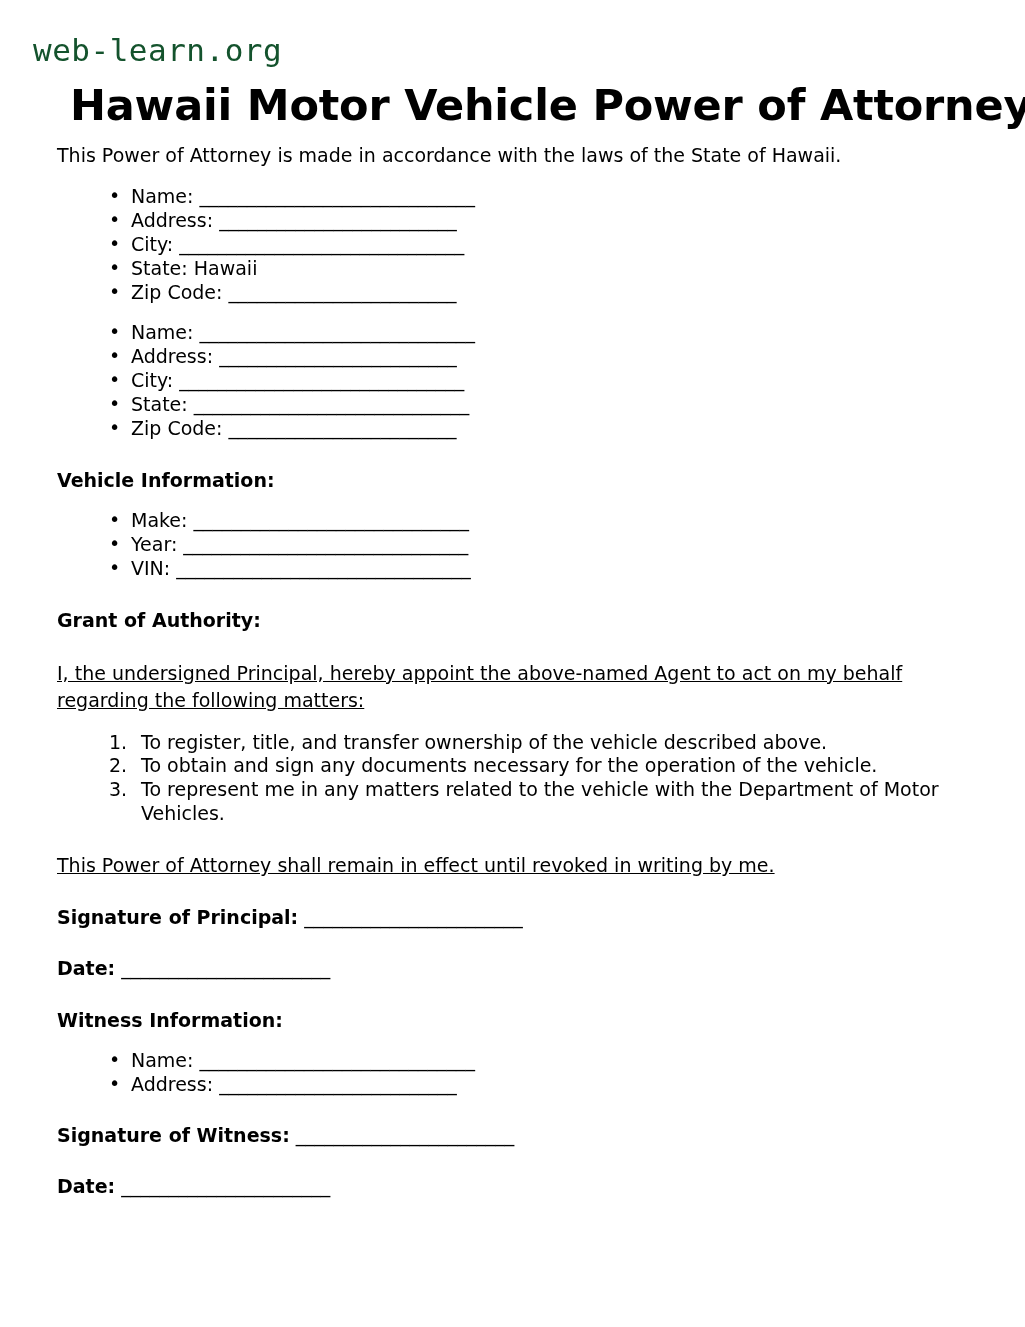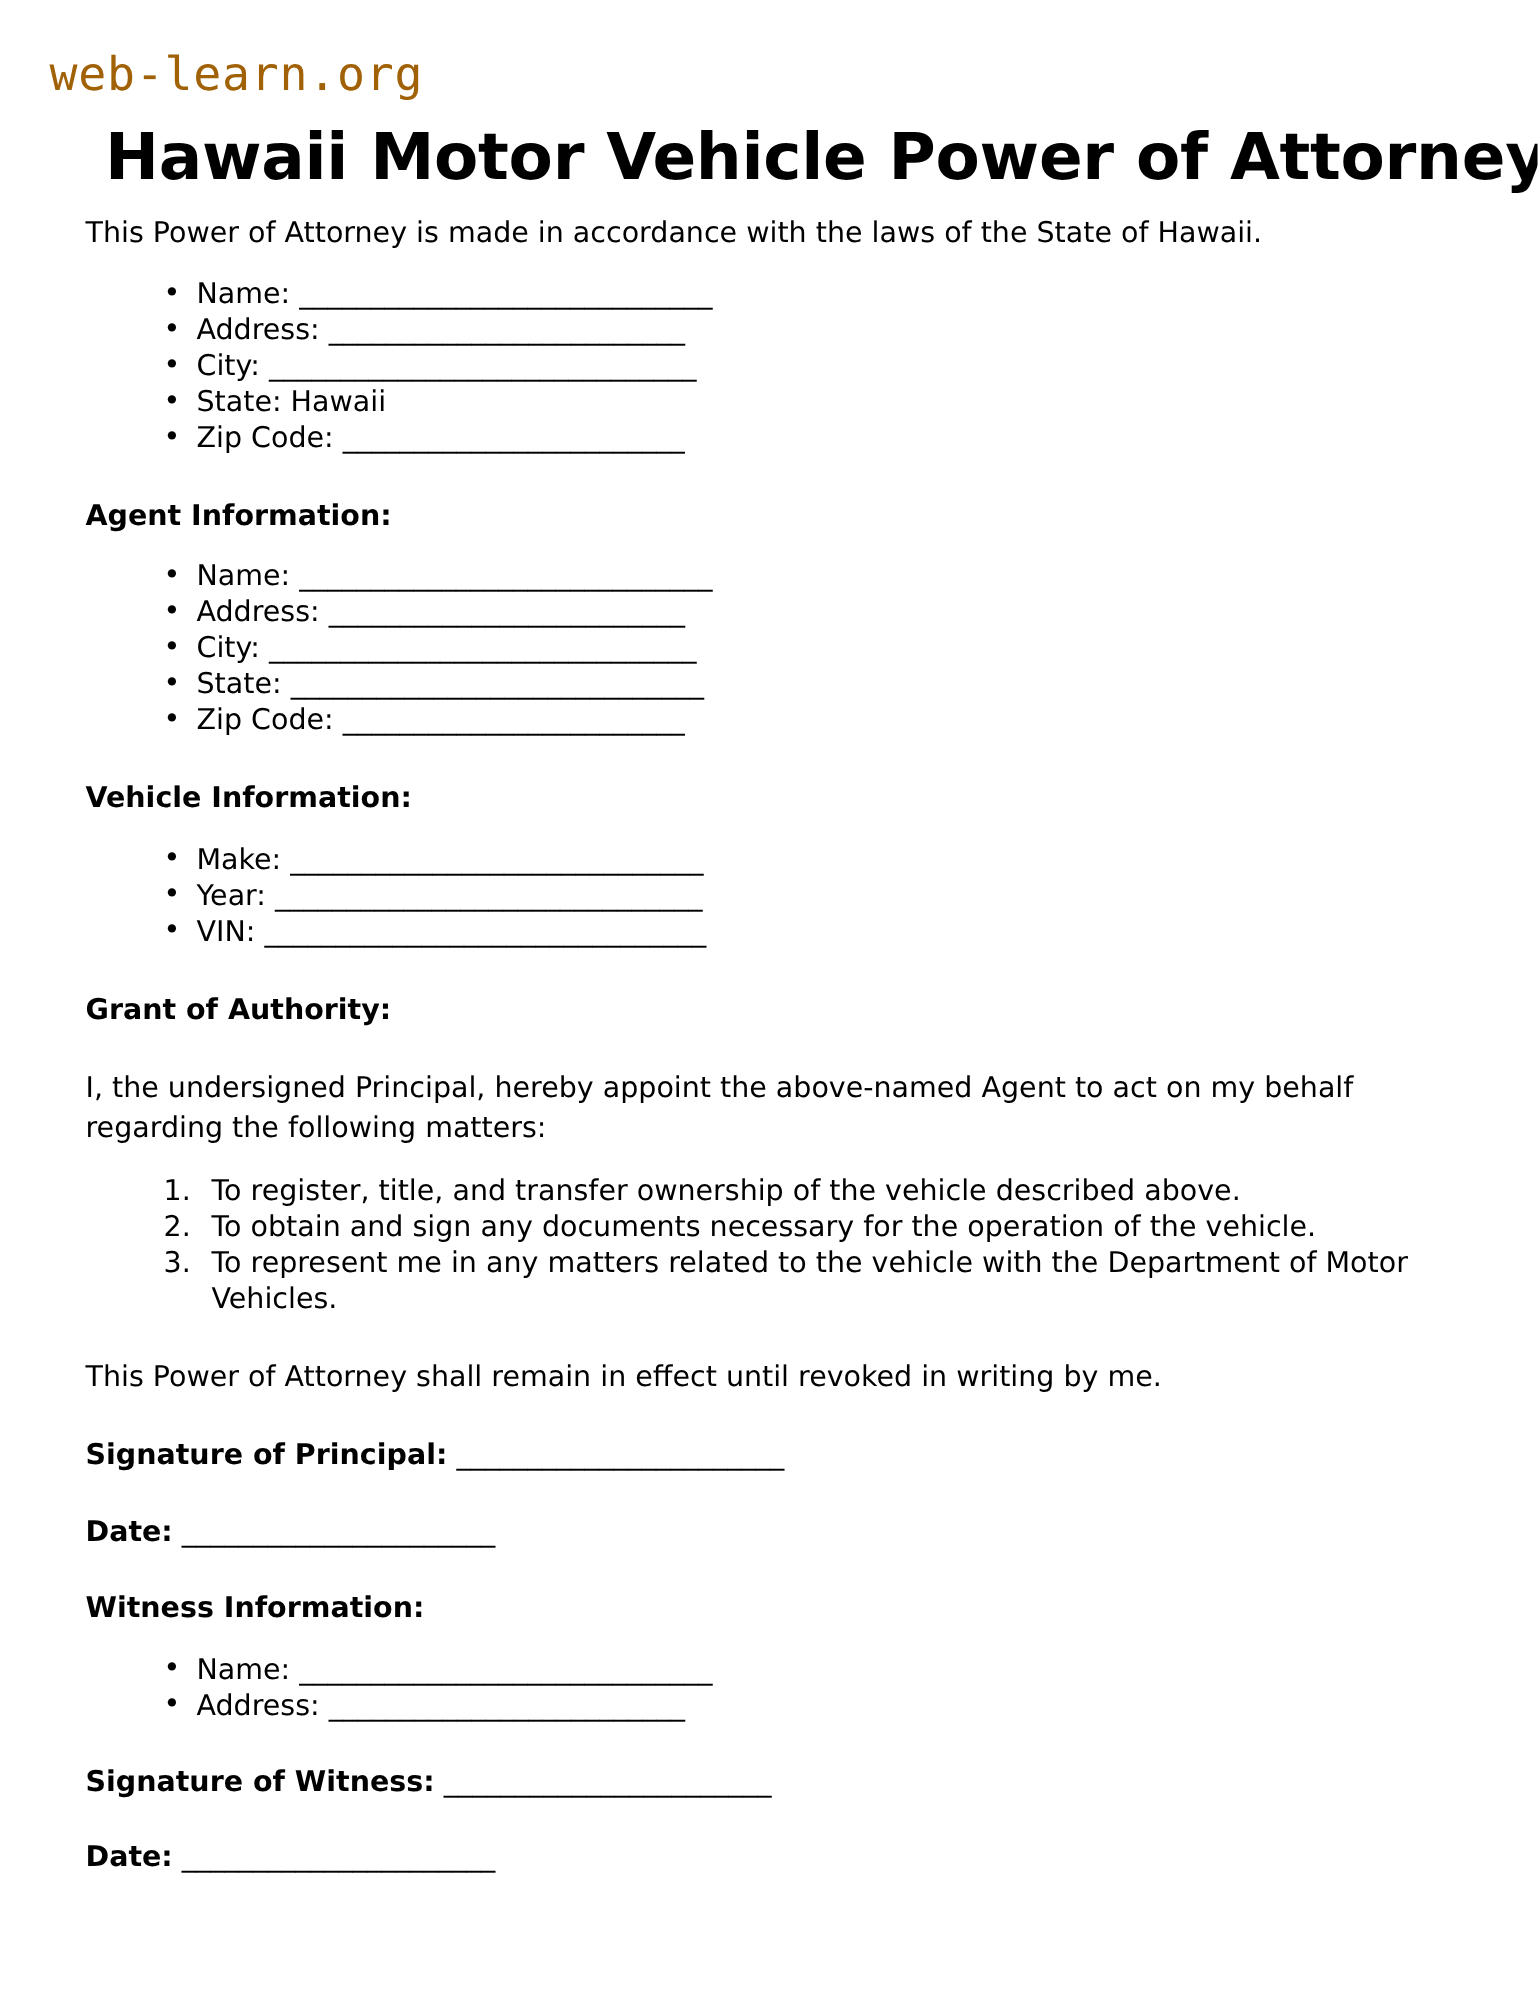--- a/index.html
+++ b/index.html
@@ -24,21 +24,21 @@
   }
 
   
   .watermark {
     position: absolute;
     left: 33px;
     top: 33px;
     font-family: "DejaVu Sans Mono", "Liberation Mono", monospace;
     font-size: 31px;
     letter-spacing: 0.5px;
-    color: #a16207;
+    color: #14532d;
     line-height: 1.1;
     white-space: nowrap;
     user-select: none;
   }
 
   
   .doc-title {
     margin: 13px;
     padding-top: 68px;
     font-size: 43px;
@@ -123,42 +123,41 @@
     line-height: 1.3;
     padding-top: 26px;
     white-space: nowrap;
   }
   .sig-row .sig-label {
     font-weight: bold;
   }
   .sig-row .blank-line {
     font-weight: normal;
   }
-  .closing-para { padding-top: 26px; }
+  .closing-para { padding-top: 26px; text-decoration: underline; }
 </style>
 </head>
 <body>
 
 <div class="page">
 
   <div class="watermark">web-learn.org</div>
 
   <h1 class="doc-title">Hawaii Motor Vehicle Power of Attorney</h1>
 
   <p class="body-text intro-para">This Power of Attorney is made in accordance with the laws of the State of Hawaii.</p>
 
   <ul class="field-list">
     <li><span class="field-label">Name:</span> <span class="blank-line">_____________________________</span></li>
     <li><span class="field-label">Address:</span> <span class="blank-line">_________________________</span></li>
     <li><span class="field-label">City:</span> <span class="blank-line">______________________________</span></li>
     <li><span class="field-label">State: Hawaii</span><span class="blank-line"></span></li>
     <li><span class="field-label">Zip Code:</span> <span class="blank-line">________________________</span></li>
   </ul>
 
-  <h2 class="section-heading">Agent Information:</h2>
   <ul class="field-list">
     <li><span class="field-label">Name:</span> <span class="blank-line">_____________________________</span></li>
     <li><span class="field-label">Address:</span> <span class="blank-line">_________________________</span></li>
     <li><span class="field-label">City:</span> <span class="blank-line">______________________________</span></li>
     <li><span class="field-label">State:</span> <span class="blank-line">_____________________________</span></li>
     <li><span class="field-label">Zip Code:</span> <span class="blank-line">________________________</span></li>
   </ul>
 
   <h2 class="section-heading">Vehicle Information:</h2>
   <ul class="field-list">

